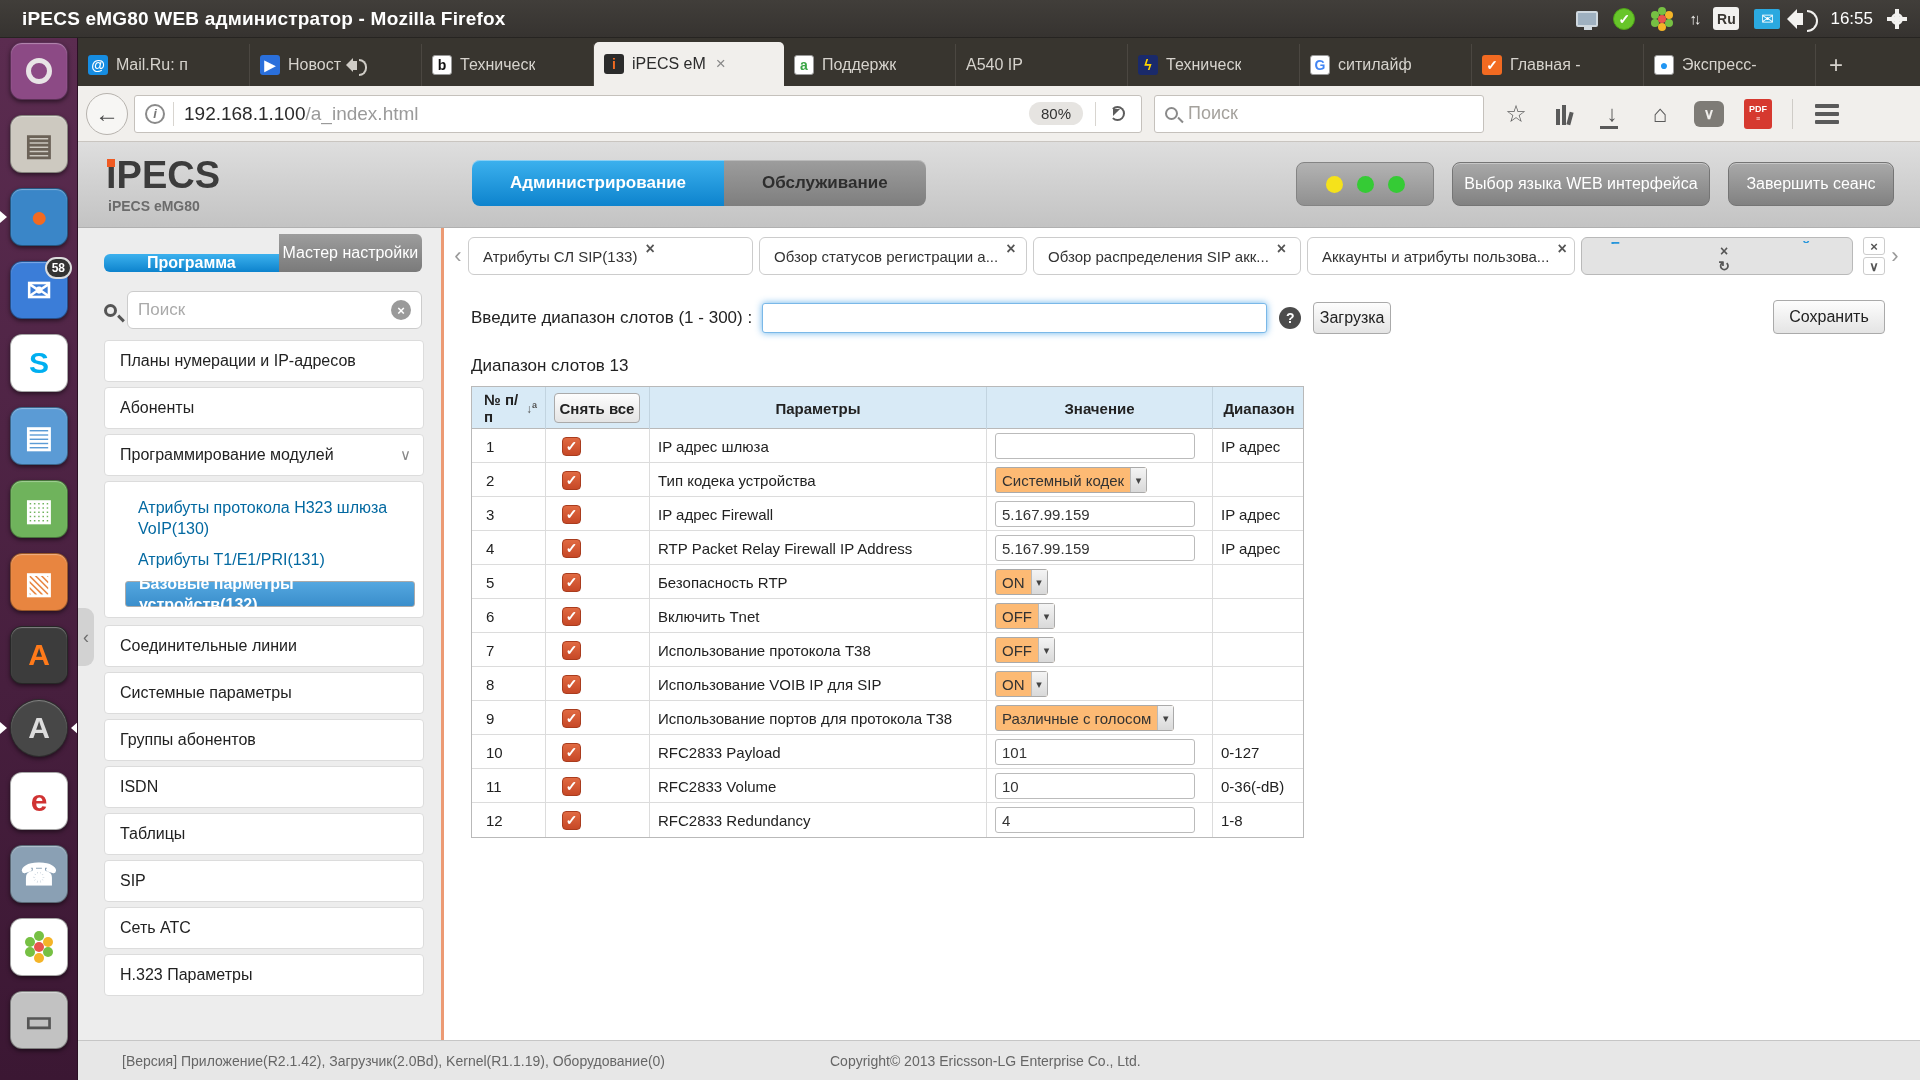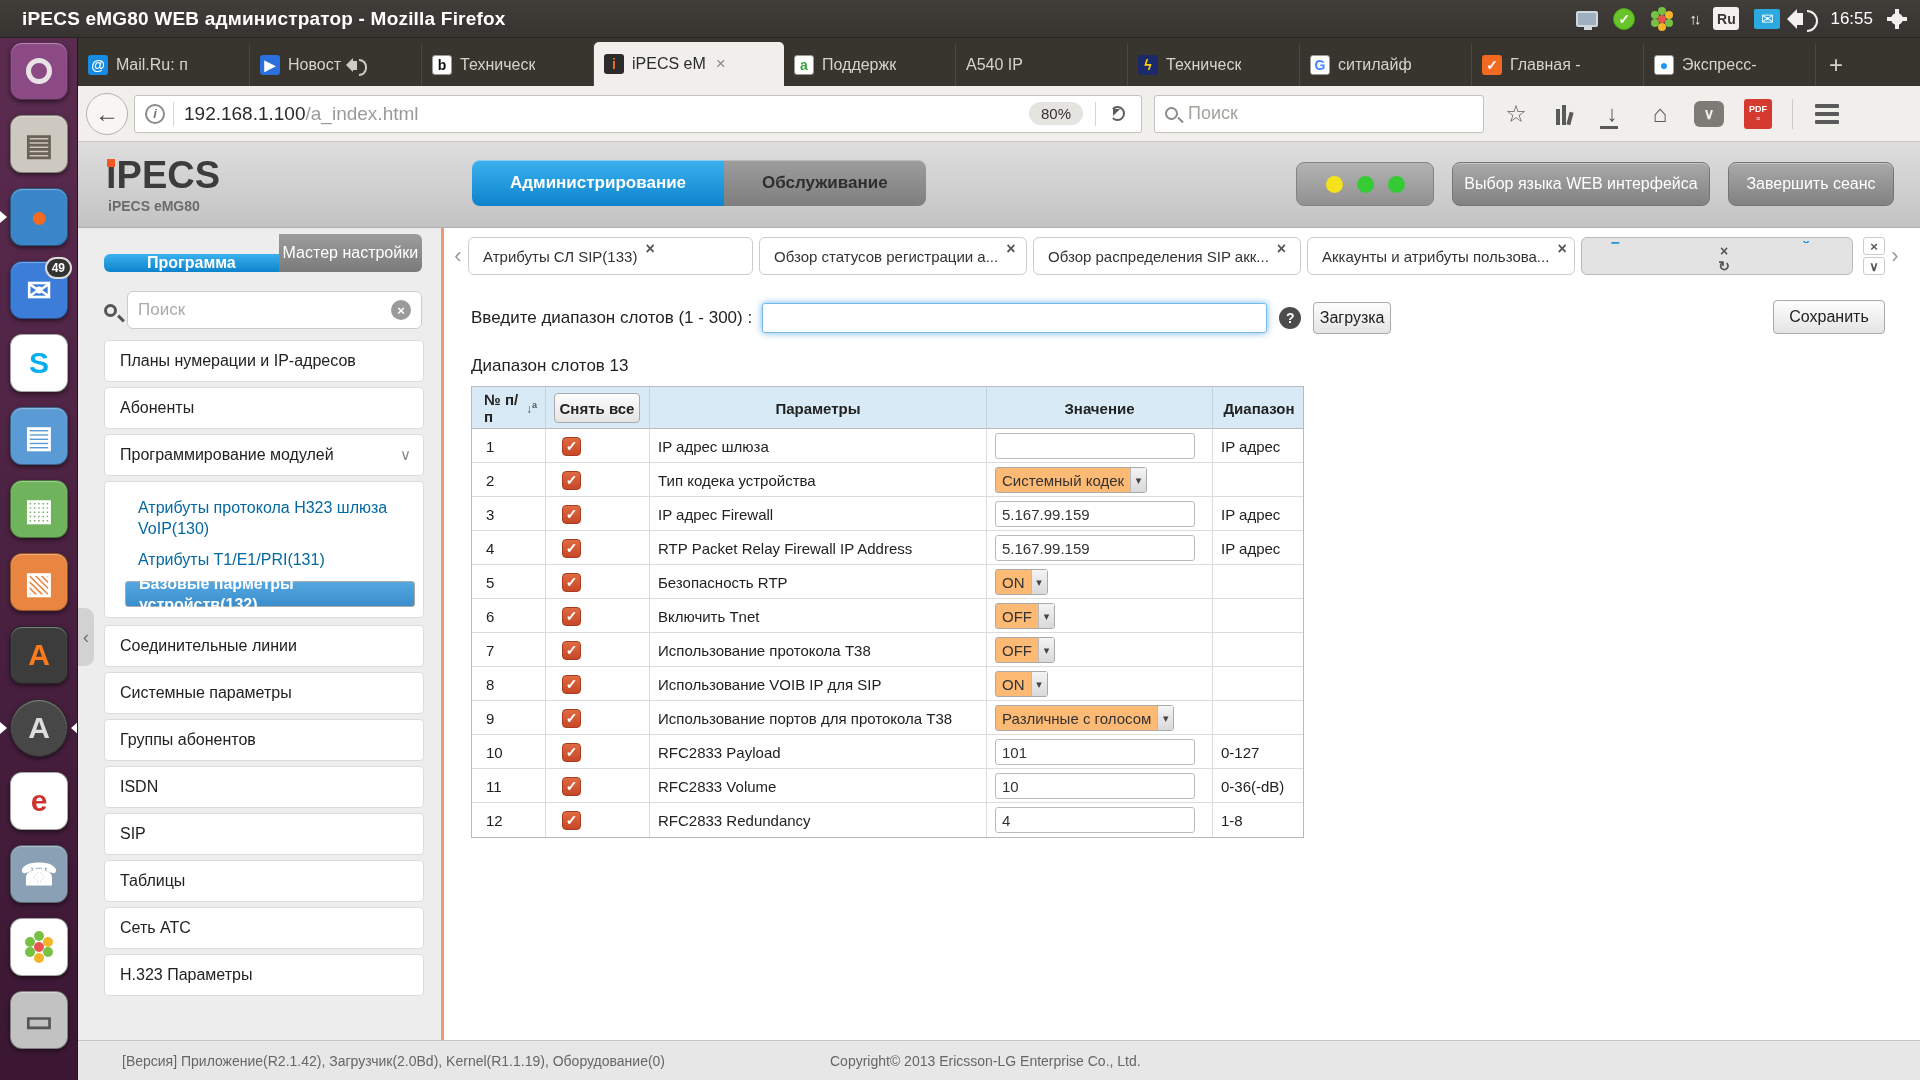--- a/index.html
+++ b/index.html
@@ -255,21 +255,21 @@
     <div class="lch-ic" style="background: rgb(58, 134, 200);">
           <span class="lch-glyph" style="color: rgb(242, 106, 33);">●</span>
         </div>
 
   </div>
       <div class="lch">
 
     <div class="lch-ic" style="background: rgb(59, 125, 216);">
           <span class="lch-glyph" style="color: rgb(255, 255, 255);">✉</span>
         </div>
-    <span class="lch-badge" style="display: flex;">49</span>
+    <span class="lch-badge" style="display: flex;">58</span>
 
   </div>
       <div class="lch">
 
     <div class="lch-ic" style="background: rgb(255, 255, 255);">
           <span class="lch-glyph" style="color: rgb(0, 175, 240);">S</span>
         </div>
 
   </div>
       <div class="lch">
@@ -475,24 +475,24 @@
           <div class="sm-item">
             <span class="sm-label">Системные параметры</span>
           </div>
           <div class="sm-item">
             <span class="sm-label">Группы абонентов</span>
           </div>
           <div class="sm-item">
             <span class="sm-label">ISDN</span>
           </div>
           <div class="sm-item">
+            <span class="sm-label">Таблицы</span>
+          </div>
+          <div class="sm-item">
             <span class="sm-label">SIP</span>
-          </div>
-          <div class="sm-item">
-            <span class="sm-label">Таблицы</span>
           </div>
           <div class="sm-item">
             <span class="sm-label">Сеть АТС</span>
           </div>
           <div class="sm-item">
             <span class="sm-label">H.323 Параметры</span>
           </div>
         </div>
       <div class="collapse-handle">‹</div>
     </div>

